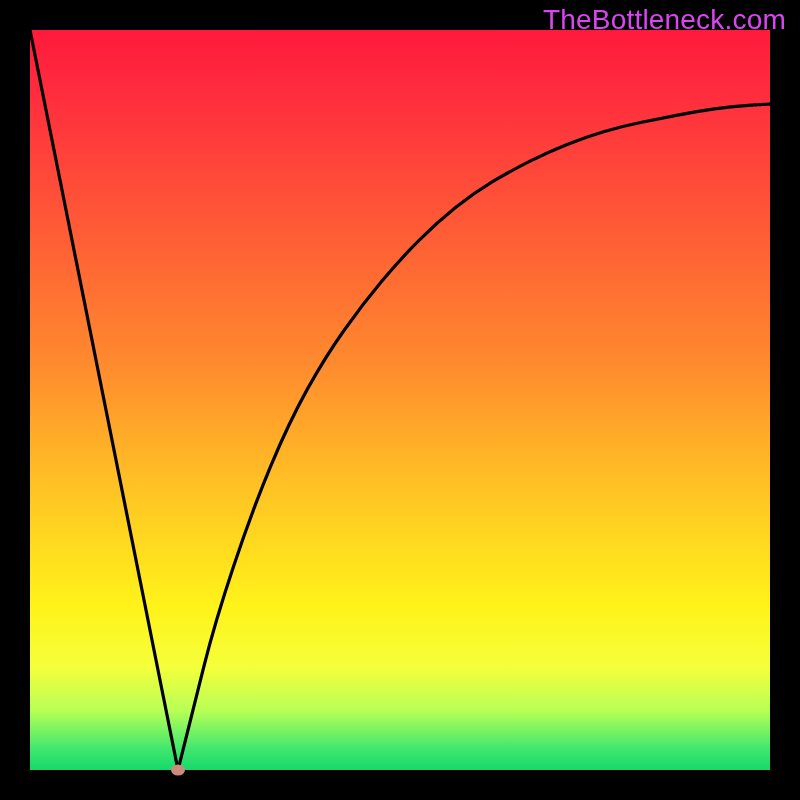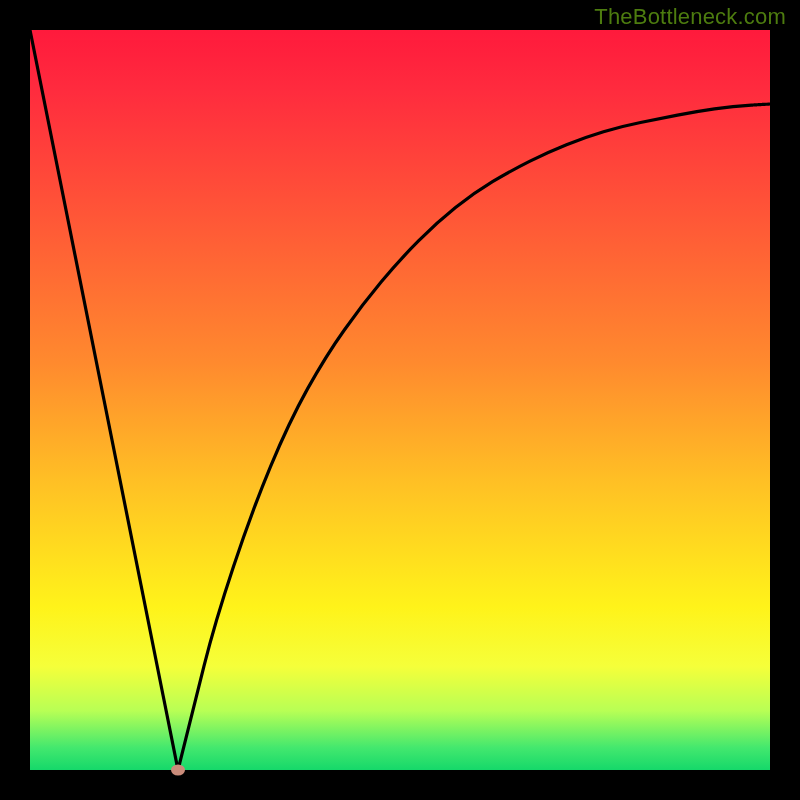--- a/index.html
+++ b/index.html
@@ -37,22 +37,22 @@
       #f5ff3a 86%,
       #b8ff55 92%,
       #43e86e 97%,
       #15d86a 100%
     );
   }
   .watermark {
     position: absolute;
     top: 4px;
     right: 14px;
-    color: #4d7c0f;
-    font-size: 22px;
+    color: #d946ef;
+    font-size: 28px;
     font-weight: 500;
     letter-spacing: 0.2px;
   }
   .curve-svg {
     position: absolute;
     left: 30px;
     top: 30px;
     width: 740px;
     height: 740px;
     overflow: visible;

